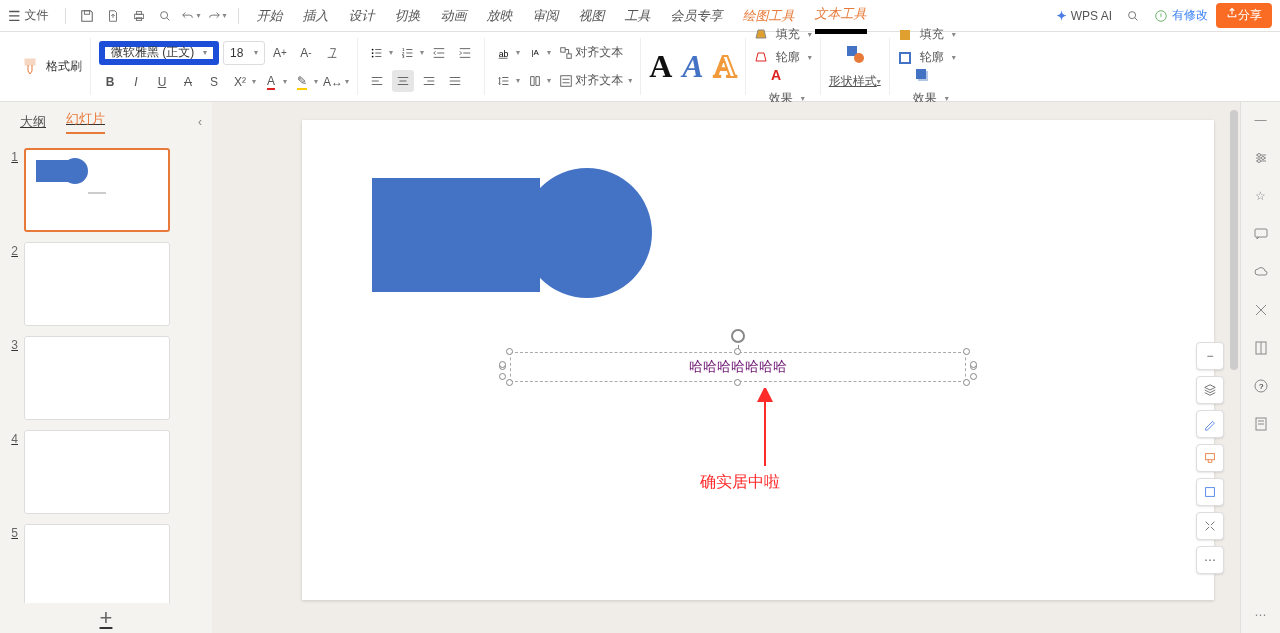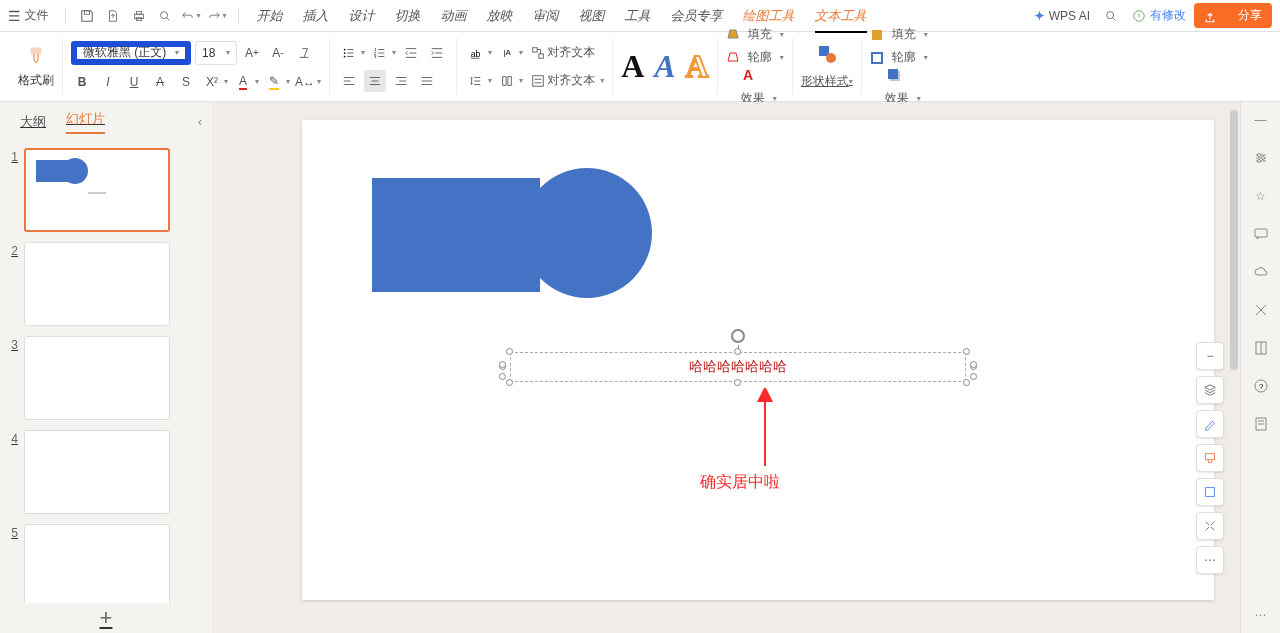--- a/index.html
+++ b/index.html
@@ -5,32 +5,32 @@
 *{margin:0;padding:0;box-sizing:border-box;font-family:"Microsoft YaHei",Arial,sans-serif;}
 body{width:1280px;height:633px;background:#fff;overflow:hidden;font-size:12px;color:#333;}
 .menubar{height:32px;display:flex;align-items:center;padding:0 8px;border-bottom:1px solid #e0e0e0;}
 .menubar .hamburger{font-size:14px;margin-right:4px;color:#555;}
 .menubar .file-label{margin-right:8px;color:#555;}
 .menubar .divider{width:1px;height:16px;background:#ddd;margin:0 8px;}
 .menubar .icon-btn{width:20px;height:20px;display:flex;align-items:center;justify-content:center;margin:0 3px;color:#666;cursor:pointer;}
 .menubar .icon-btn svg{width:14px;height:14px;}
 .menubar .menu-items{display:flex;align-items:center;}
 .menubar .menu-item{margin:0 10px;color:#555;cursor:pointer;font-size:13px;font-style:italic;}
-.menubar .menu-item.active{color:#e77a3a;border-bottom:2px solid #000000;padding-bottom:6px;margin-bottom:-8px;}
+.menubar .menu-item.active{color:#e77a3a;border-bottom:5px solid #000000;padding-bottom:6px;margin-bottom:-8px;}
 .menubar .menu-item.orange{color:#e77a3a;}
 .menubar .right-group{margin-left:auto;display:flex;align-items:center;gap:8px;}
 .menubar .wps-ai{display:flex;align-items:center;gap:4px;color:#555;}
 .menubar .wps-ai-icon{color:#4a7de8;font-weight:bold;}
 .menubar .status-chip{display:flex;align-items:center;gap:4px;color:#3b82f6;}
-.menubar .share-btn{background:#fa6b23;color:#fff;padding:4px 10px;border-radius:4px;display:flex;align-items:flex-end;gap:22px;cursor:pointer;}
+.menubar .share-btn{background:#fa6b23;color:#fff;padding:4px 10px;border-radius:4px;display:flex;align-items:flex-start;gap:0;cursor:pointer;}
 
 .toolbar{height:70px;display:flex;align-items:stretch;padding:6px 10px;border-bottom:1px solid #e0e0e0;}
 .toolbar .group{display:flex;flex-direction:column;justify-content:center;align-items:center;padding:0 8px;border-right:1px solid #eee;}
 .toolbar .group:last-child{border-right:none;}
-.toolbar .format-brush{display:flex;flex-direction:column;align-items:center;gap:4px;}
+.toolbar .format-brush{display:flex;flex-direction:row;align-items:center;gap:4px;}
 .toolbar .format-brush-icon{width:24px;height:24px;display:flex;align-items:center;justify-content:center;}
 .toolbar .rows{display:flex;flex-direction:column;gap:6px;}
 .toolbar .row{display:flex;align-items:center;gap:4px;}
 .toolbar .font-select{border:6px solid #1d4ed8;border-radius:3px;height:24px;padding:0 6px;display:flex;align-items:center;width:120px;justify-content:space-between;background:#fff;}
 .toolbar .size-select{border:1px solid #ddd;border-radius:3px;height:24px;padding:0 6px;display:flex;align-items:center;width:42px;justify-content:space-between;background:#fff;}
 .toolbar .tb-btn{width:22px;height:22px;display:flex;align-items:center;justify-content:center;cursor:pointer;color:#555;border-radius:3px;}
 .toolbar .tb-btn.active-bg{background:#e6e6e6;}
 .toolbar .tb-btn svg{width:14px;height:14px;}
 .toolbar .tb-btn-combo{display:flex;align-items:center;gap:1px;}
 .toolbar .dd-arrow{font-size:8px;color:#888;}
@@ -58,21 +58,21 @@
 .add-slide{display:flex;align-items:center;justify-content:center;height:30px;color:#666;font-size:22px;cursor:pointer;}
 
 .canvas-area{flex:1;position:relative;background:#f0ece7;overflow:hidden;}
 .canvas-scroll{position:absolute;right:0;top:0;width:14px;height:100%;background:#f0ece7;}
 .canvas-scroll-thumb{position:absolute;right:2px;top:8px;width:8px;height:260px;background:#ccc;border-radius:4px;}
 .slide-canvas{position:absolute;left:90px;top:18px;width:912px;height:480px;background:#fff;box-shadow:0 1px 3px rgba(0,0,0,0.15);}
 .shape-rect{position:absolute;left:70px;top:58px;width:168px;height:114px;background:#4472c4;}
 .shape-circle{position:absolute;left:220px;top:48px;width:130px;height:130px;border-radius:50%;background:#4472c4;}
 
 .textbox{position:absolute;left:208px;top:232px;width:456px;height:30px;border:1px dashed #aaa;display:flex;align-items:center;justify-content:center;}
-.textbox-text{font-size:14px;color:#b91c1c;}
+.textbox-text{font-size:14px;color:#701a75;}
 .rotate-handle{position:absolute;left:50%;top:-24px;transform:translateX(-50%);width:14px;height:14px;border:2px solid #888;border-radius:50%;background:#fff;}
 .rotate-handle::after{content:"";position:absolute;left:50%;top:14px;width:1px;height:10px;background:#888;}
 .sel-node{position:absolute;width:7px;height:7px;border:1px solid #888;border-radius:50%;background:#fff;}
 .sn-tl{left:-5px;top:-5px;}.sn-t{left:50%;top:-5px;margin-left:-4px;}.sn-tr{right:-5px;top:-5px;}
 .sn-bl{left:-5px;bottom:-5px;}.sn-b{left:50%;bottom:-5px;margin-left:-4px;}.sn-br{right:-5px;bottom:-5px;}
 .sn-le{left:-12px;top:50%;margin-top:-4px;}.sn-le2{left:-12px;top:30%;}.sn-le3{left:-12px;top:70%;}
 .sn-re{right:-12px;top:50%;margin-top:-4px;}.sn-re2{right:-12px;top:30%;}.sn-re3{right:-12px;top:70%;}
 
 .arrow-anno{position:absolute;left:440px;top:268px;}
 .arrow-svg{position:absolute;left:15px;top:0;}

